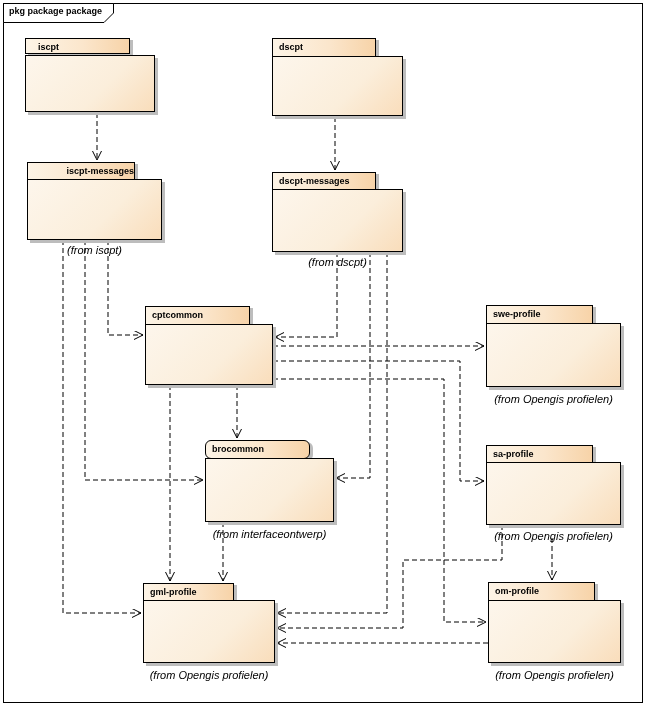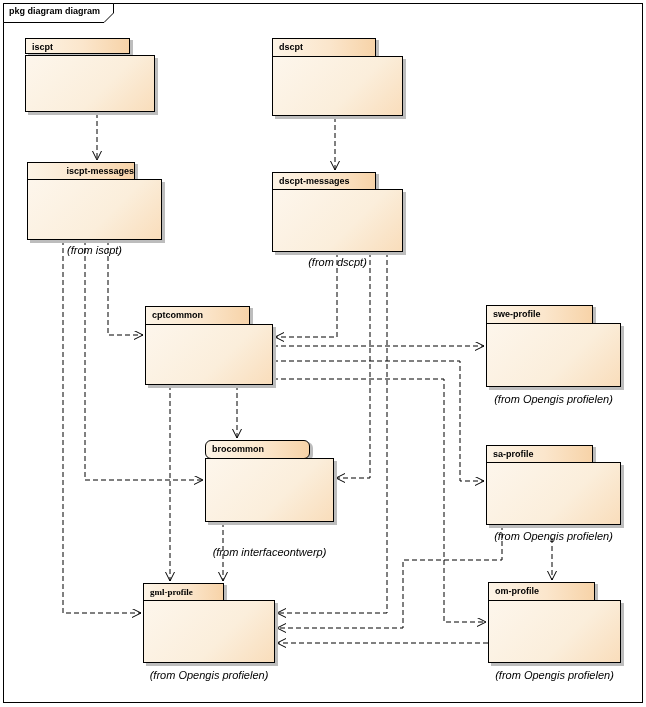--- a/index.html
+++ b/index.html
@@ -63,24 +63,24 @@
       <path d="M273,346 L484,346" marker-end="url(#oarr)"></path>
       <path d="M273,361 L460,361 L460,481 L484,481" marker-end="url(#oarr)"></path>
       <path d="M273,379 L444,379 L444,622 L486,622" marker-end="url(#oarr)"></path>
       <path d="M223,522 L223,581" marker-end="url(#oarr)"></path>
       <path d="M502,525 L502,560 L403,560 L403,628 L277,628" marker-end="url(#oarr)"></path>
       <path d="M552,538 L552,580" marker-end="url(#oarr)"></path>
       <path d="M488,643 L277,643" marker-end="url(#oarr)"></path>
     </g>
   </svg>
 
-  <div class="frame-label">pkg diagram diagram</div>
+  <div class="frame-label">pkg package package</div>
 
   <div class="pkg" style="left:25px;top:38px;">
-    <div class="pkg-tab" style="width:105px;height:16px;">
+    <div class="pkg-tab" style="width:105px;height:16px;padding-left:6px;">
       <span class="pkg-label">iscpt</span>
     </div>
     <div class="pkg-body" style="top:17px;width:130px;height:57px;"></div>
   </div>
 
   <div class="pkg" style="left:272px;top:38px;">
     <div class="pkg-tab" style="width:104px;height:19px;">
       <span class="pkg-label">dscpt</span>
     </div>
     <div class="pkg-body" style="top:18px;width:131px;height:60px;"></div>
@@ -115,33 +115,33 @@
     </div>
     <div class="pkg-body" style="top:18px;width:135px;height:64px;"></div>
     <div class="pkg-from" style="top:88px;width:135px;">(from Opengis profielen)</div>
   </div>
 
   <div class="pkg" style="left:205px;top:440px;">
     <div class="pkg-tab" style="width:105px;height:19px;border-radius:6px;">
       <span class="pkg-label">brocommon</span>
     </div>
     <div class="pkg-body" style="top:18px;width:129px;height:64px;"></div>
-    <div class="pkg-from" style="top:88px;width:129px;margin-top:18px;">(from interfaceontwerp)</div>
+    <div class="pkg-from" style="top:88px;width:129px;">(from interfaceontwerp)</div>
   </div>
 
   <div class="pkg" style="left:486px;top:445px;">
     <div class="pkg-tab" style="width:107px;height:34px;">
       <span class="pkg-label">sa-profile</span>
     </div>
     <div class="pkg-body" style="top:17px;width:135px;height:63px;"></div>
     <div class="pkg-from" style="top:85px;width:135px;">(from Opengis profielen)</div>
   </div>
 
   <div class="pkg" style="left:143px;top:583px;">
-    <div class="pkg-tab" style="width:81px;height:18px;font-family:Liberation Serif, serif;">
+    <div class="pkg-tab" style="width:91px;height:18px;">
       <span class="pkg-label">gml-profile</span>
     </div>
     <div class="pkg-body" style="top:17px;width:132px;height:63px;"></div>
     <div class="pkg-from" style="top:86px;width:132px;">(from Opengis profielen)</div>
   </div>
 
   <div class="pkg" style="left:488px;top:582px;">
     <div class="pkg-tab" style="width:107px;height:19px;">
       <span class="pkg-label">om-profile</span>
     </div>

